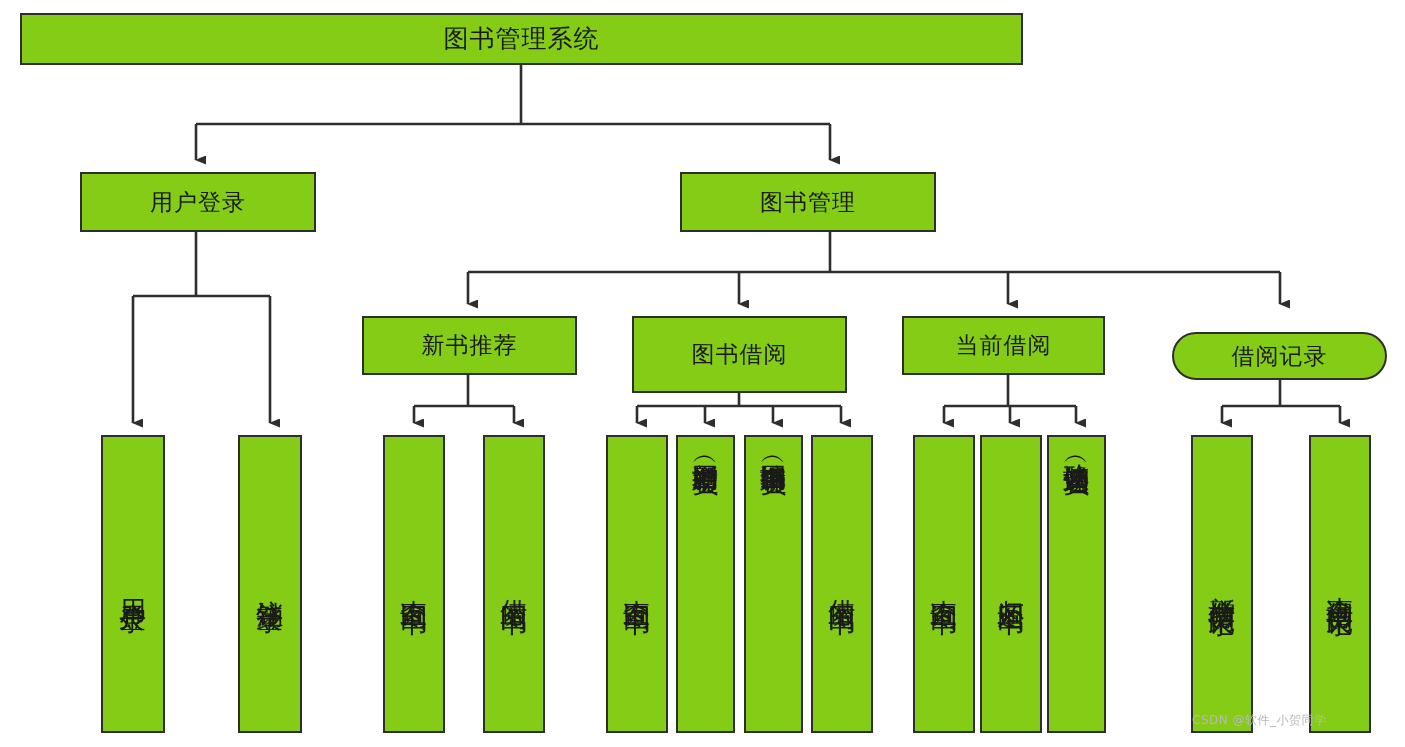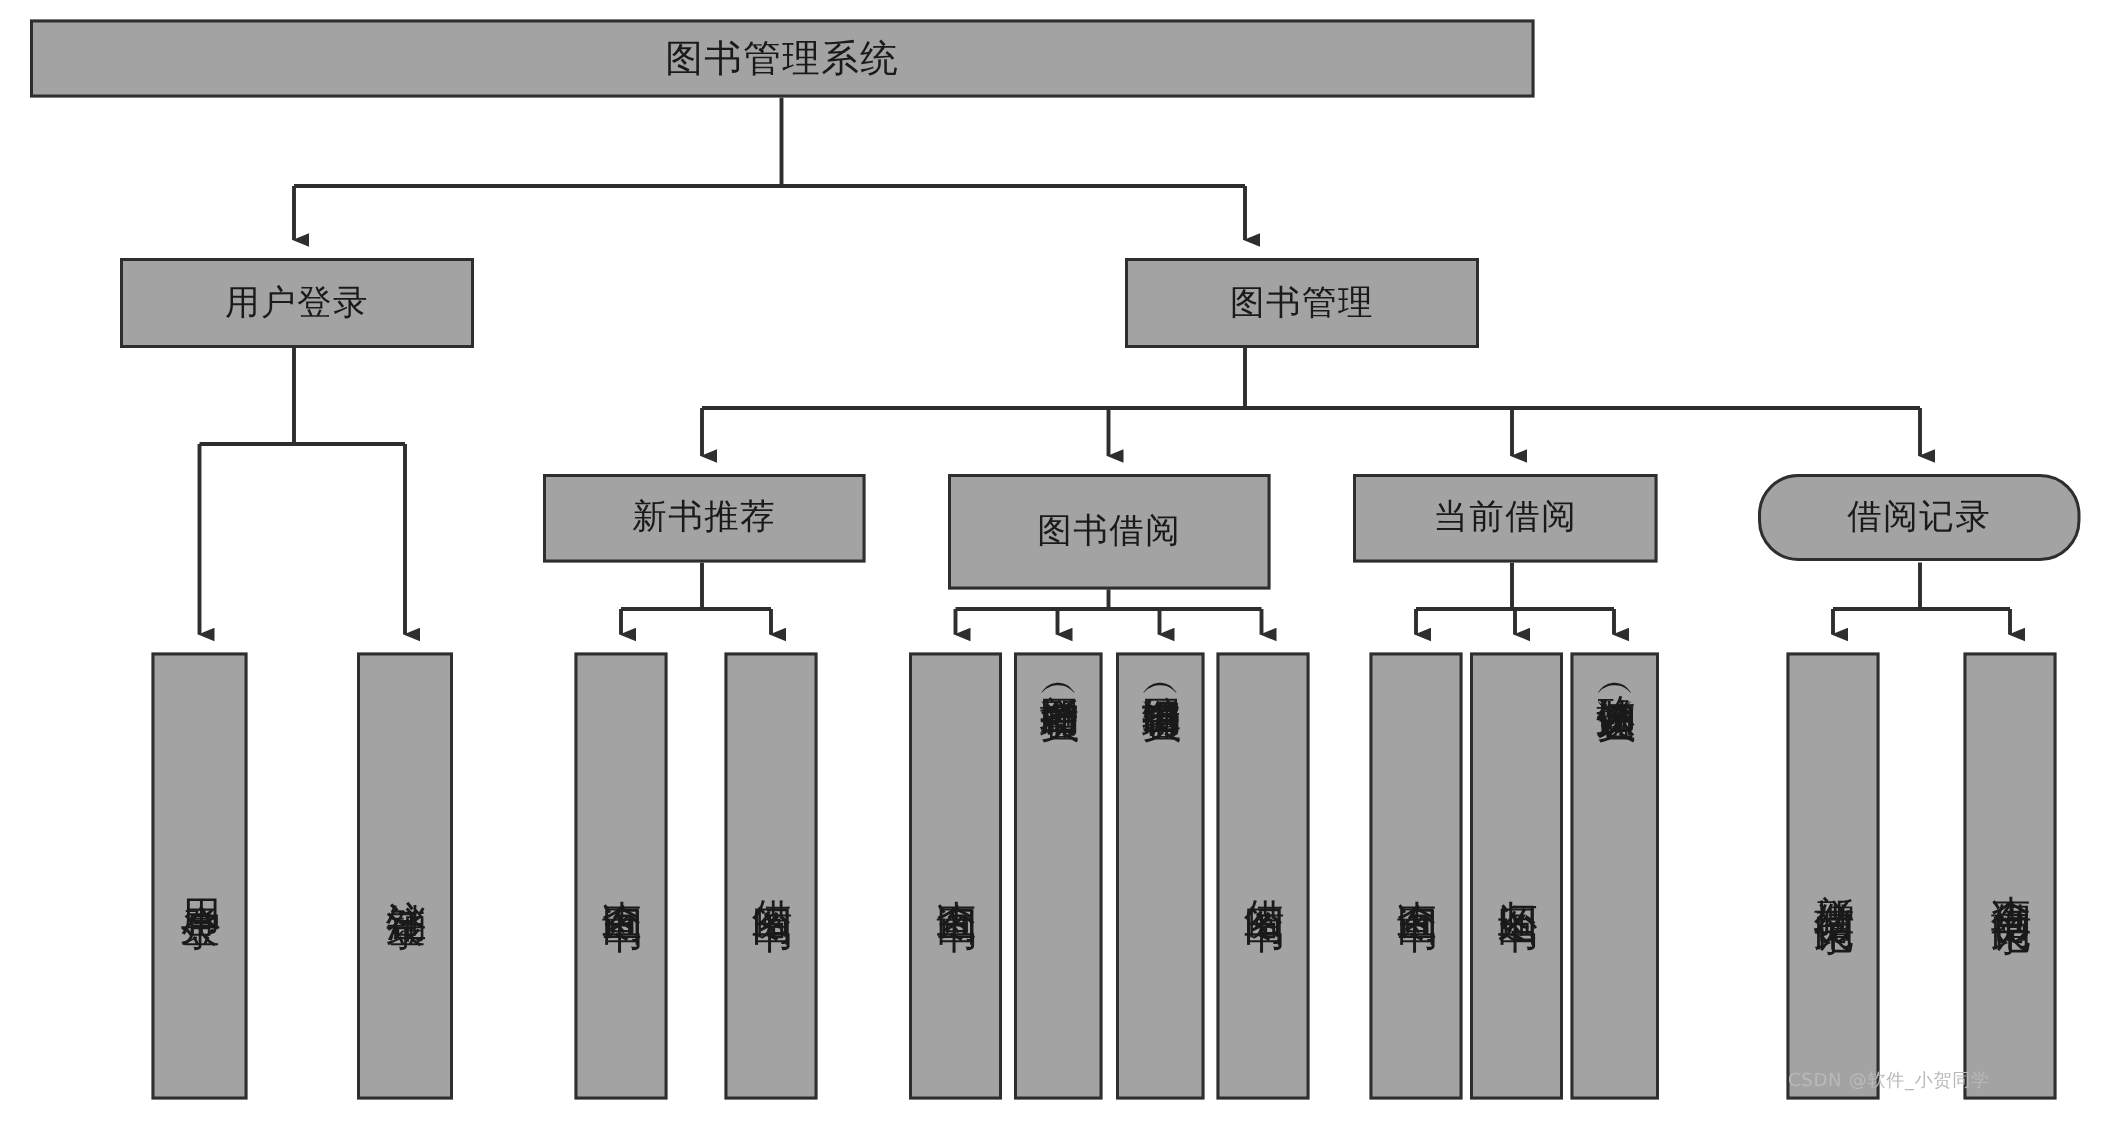--- a/index.html
+++ b/index.html
@@ -8,21 +8,21 @@
     background:#ffffff;
     font-family:"DejaVu Sans","Liberation Sans",sans-serif;
     overflow:hidden;
     position:relative;
   }
   #canvas{position:absolute;left:0;top:0;width:1405px;height:747px;}
   .node{
     position:absolute;
     box-sizing:border-box;
     border:2px solid #2e2e2e;
-    background:#a3a3a3;
+    background:#84cc16;
     display:flex;
     align-items:center;
     justify-content:center;
     color:#1a1a1a;
   }
   .node .lbl{
     display:block;
     text-align:center;
     line-height:1.15;
     white-space:nowrap;
@@ -115,34 +115,34 @@
     </g>
   </svg>
 
   <div class="node h-node root" style="left:20px;top:13px;width:1003px;height:52px;">
     <span class="lbl">图书管理系统</span>
   </div>
 
   <div class="node h-node" style="left:80px;top:172px;width:236px;height:60px;">
     <span class="lbl">用户登录</span>
   </div>
-  <div class="node h-node" style="left:750px;top:172px;width:236px;height:60px;">
+  <div class="node h-node" style="left:680px;top:172px;width:256px;height:60px;">
     <span class="lbl">图书管理</span>
   </div>
 
   <div class="node h-node" style="left:362px;top:316px;width:215px;height:59px;">
     <span class="lbl">新书推荐</span>
   </div>
   <div class="node h-node" style="left:632px;top:316px;width:215px;height:77px;">
     <span class="lbl">图书借阅</span>
   </div>
   <div class="node h-node" style="left:902px;top:316px;width:203px;height:59px;">
     <span class="lbl">当前借阅</span>
   </div>
-  <div class="node h-node" style="left:1172px;top:316px;width:215px;height:58px;border-radius:27px;">
+  <div class="node h-node" style="left:1172px;top:332px;width:215px;height:48px;border-radius:27px;">
     <span class="lbl">借阅记录</span>
   </div>
 
   <div class="node v-node center" style="left:101px;top:435px;width:64px;height:298px;">
     <span class="lbl">用户登录</span>
   </div>
   <div class="node v-node center" style="left:238px;top:435px;width:64px;height:298px;">
     <span class="lbl">注销登录</span>
   </div>
 

